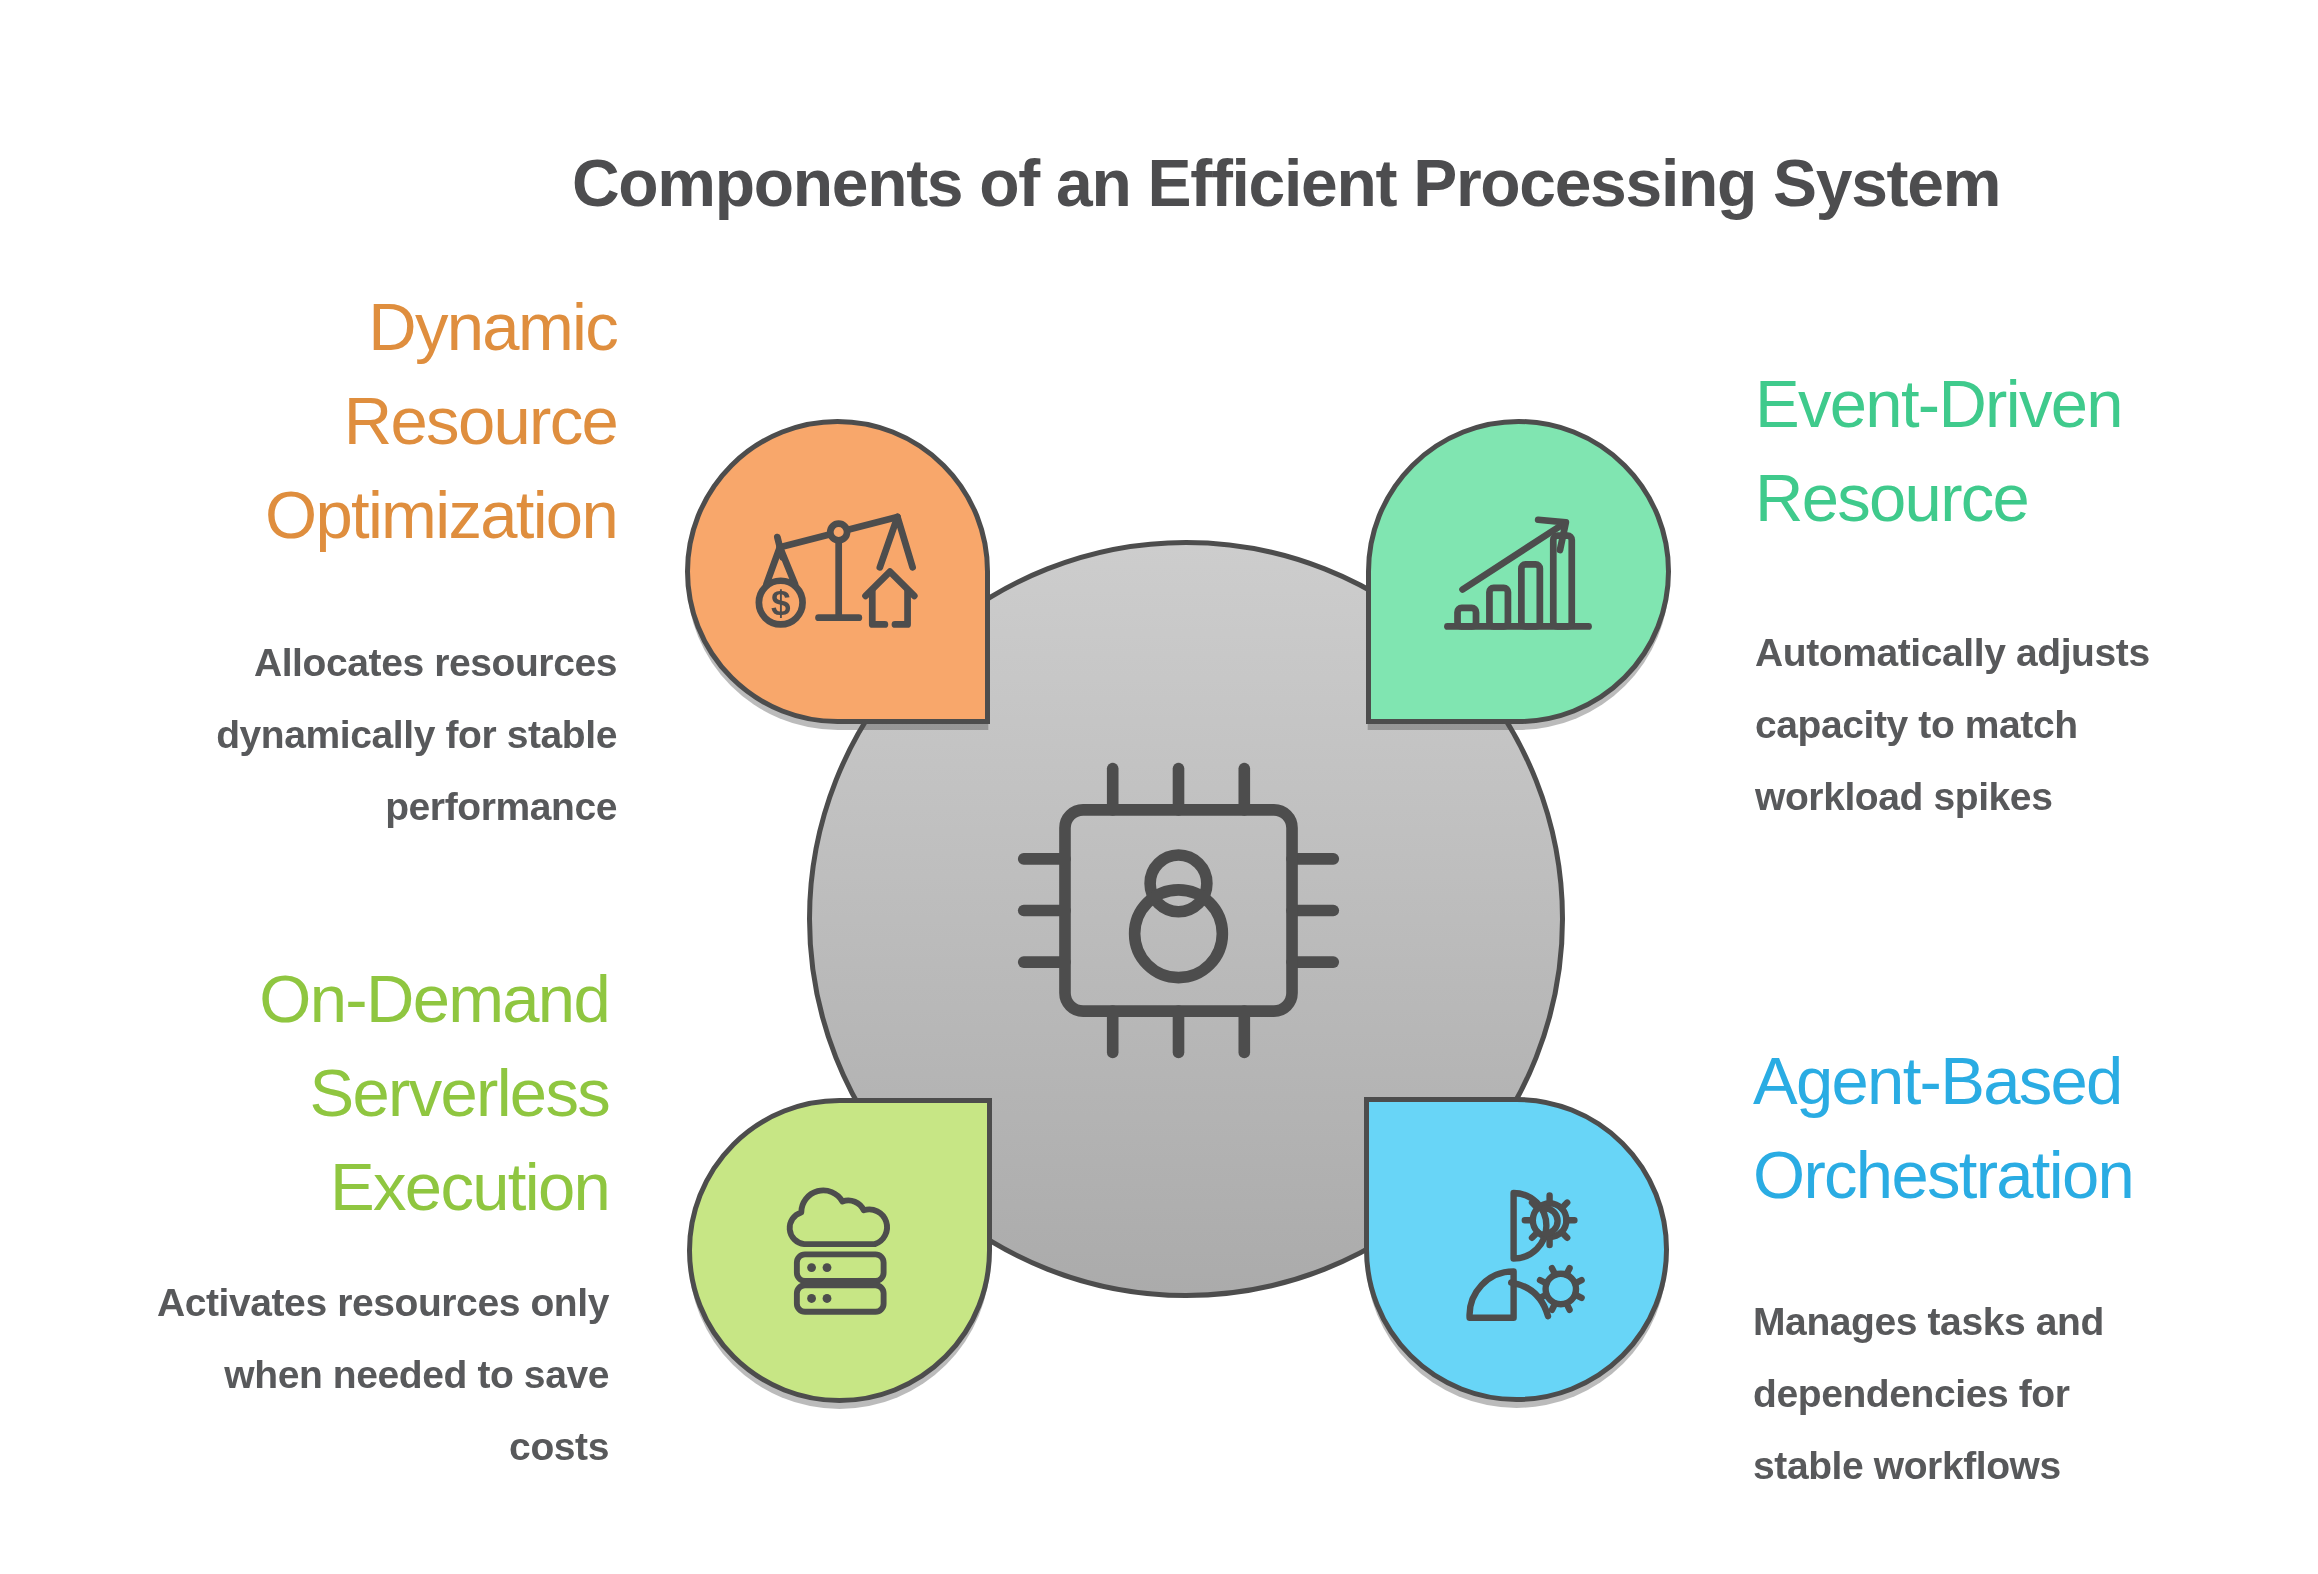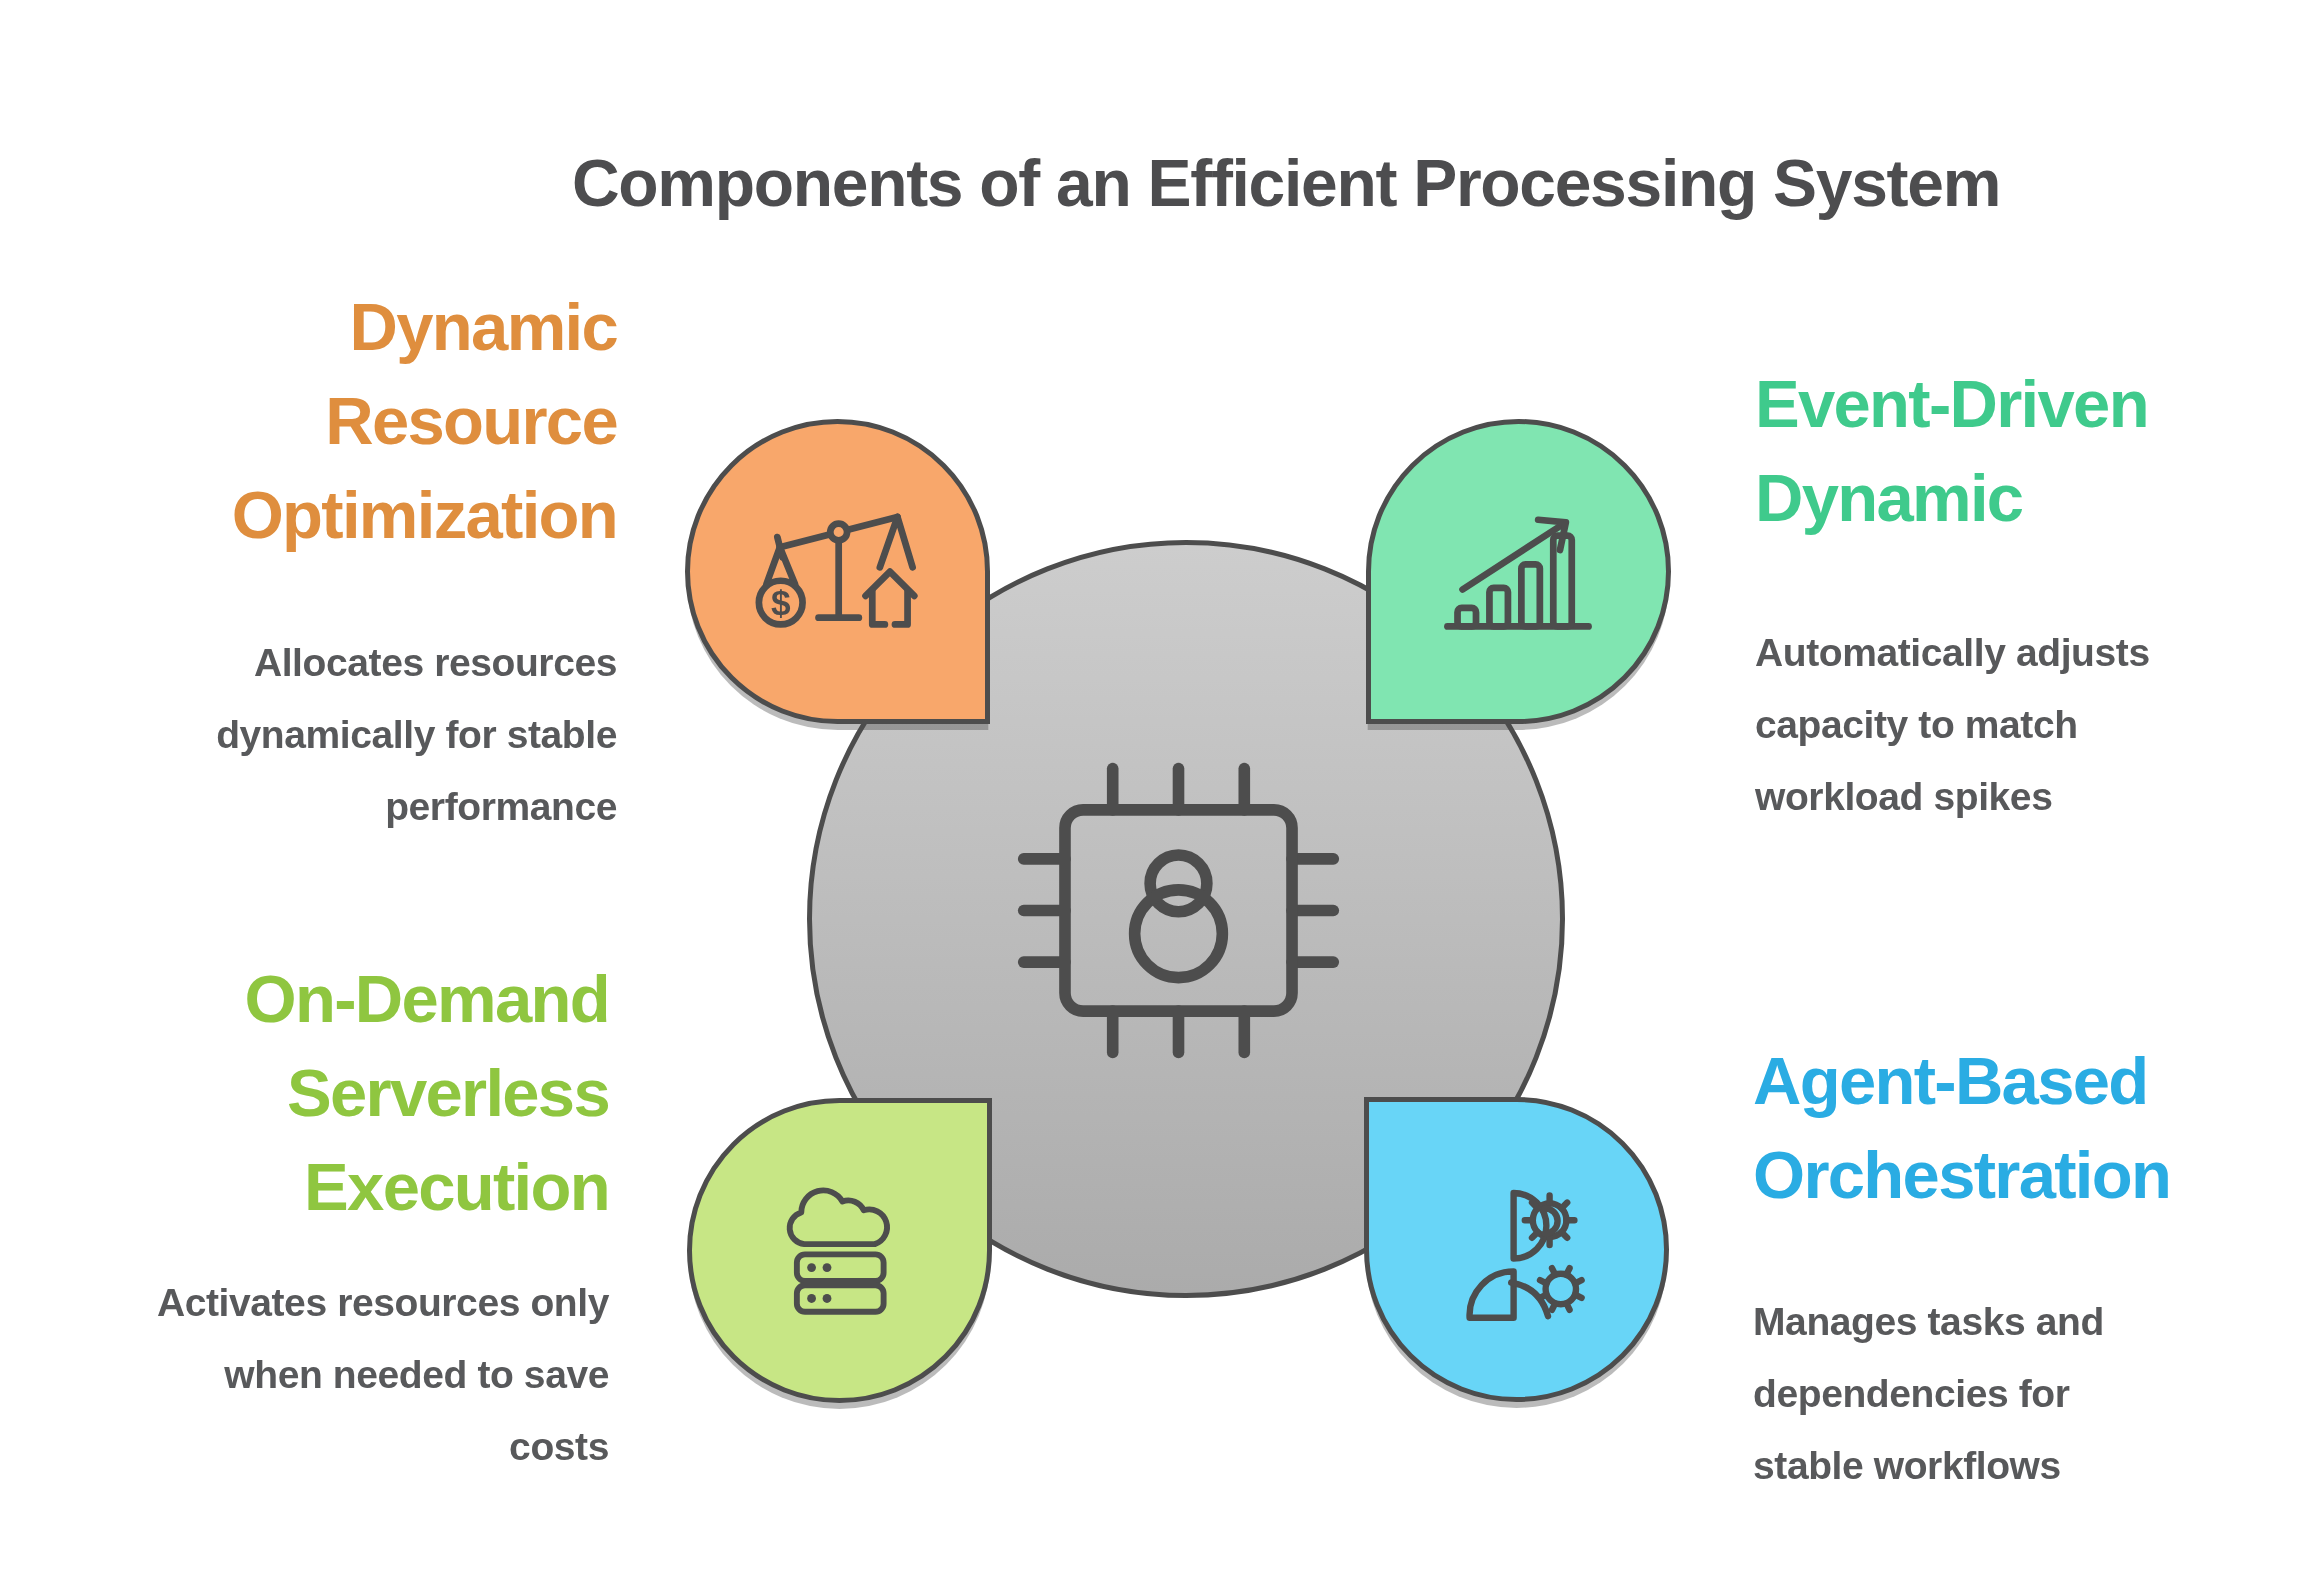--- a/index.html
+++ b/index.html
@@ -31,21 +31,21 @@
     position:absolute;width:305px;height:305px;
     border:5px solid var(--stroke);
     box-shadow:0 7.6px 0 -1.7px rgba(77,77,77,0.38);
   }
   .bubble-tl{left:685px;top:419px;border-radius:50% 50% 0 50%;background:var(--orange-fill)}
   .bubble-tr{left:1366px;top:419px;border-radius:50% 50% 50% 0;background:var(--green-fill)}
   .bubble-bl{left:687px;top:1098px;border-radius:50% 0 50% 50%;background:var(--lime-fill)}
   .bubble-br{left:1364px;top:1097px;border-radius:0 50% 50% 50%;background:var(--blue-fill)}
   .bubble svg, .center-circle svg{position:absolute}
   .heading{
-    position:absolute;font-size:67px;font-weight:bold;line-height:1.4;
+    position:absolute;font-size:67px;font-weight:normal;line-height:1.4;
     letter-spacing:-1.7px;white-space:pre-line;
   }
   .desc{
     position:absolute;font-size:39px;line-height:1.85;letter-spacing:-0.4px;
     color:var(--body-text);white-space:pre-line;font-weight:bold;
   }
   .ta-r{text-align:right}
   .h-tl{right:1702px;top:280px;color:var(--orange-heading)}
   .d-tl{right:1702px;top:627px}
   .h-tr{left:1755px;top:357px;color:var(--green-heading)}
@@ -115,21 +115,21 @@
     <line class="st" x1="16" y1="166" x2="184" y2="166"></line>
     <rect class="st" x="28" y="144" width="22" height="22" rx="5"></rect>
     <rect class="st" x="66" y="120" width="22" height="46" rx="5"></rect>
     <rect class="st" x="104" y="92" width="22" height="74" rx="5"></rect>
     <rect class="st" x="142" y="58" width="22" height="108" rx="5"></rect>
     <line class="st" x1="34" y1="122" x2="154" y2="44"></line>
     <path class="st" d="M124,39 L157,42 L150,75"></path>
   </svg>
 </div>
 <div class="heading h-tr">Event-Driven
-Dynamic</div>
+Resource</div>
 <div class="desc d-tr">Automatically adjusts
 capacity to match
 workload spikes</div>
 
 <div class="bubble bubble-bl">
   <svg width="147" height="147" viewBox="0 0 200 200" style="left:74px;top:72px">
     <path class="st" d="M52,94 A22,22 0 0 1 48,51 A30,30 0 0 1 104,36 A23,23 0 0 1 133,48 A24,24 0 0 1 148,94 Z"></path>
     <rect class="st" x="42" y="108" width="118" height="36" rx="11"></rect>
     <circle class="dot" cx="62" cy="126" r="6"></circle>
     <circle class="dot" cx="83" cy="126" r="6"></circle>

